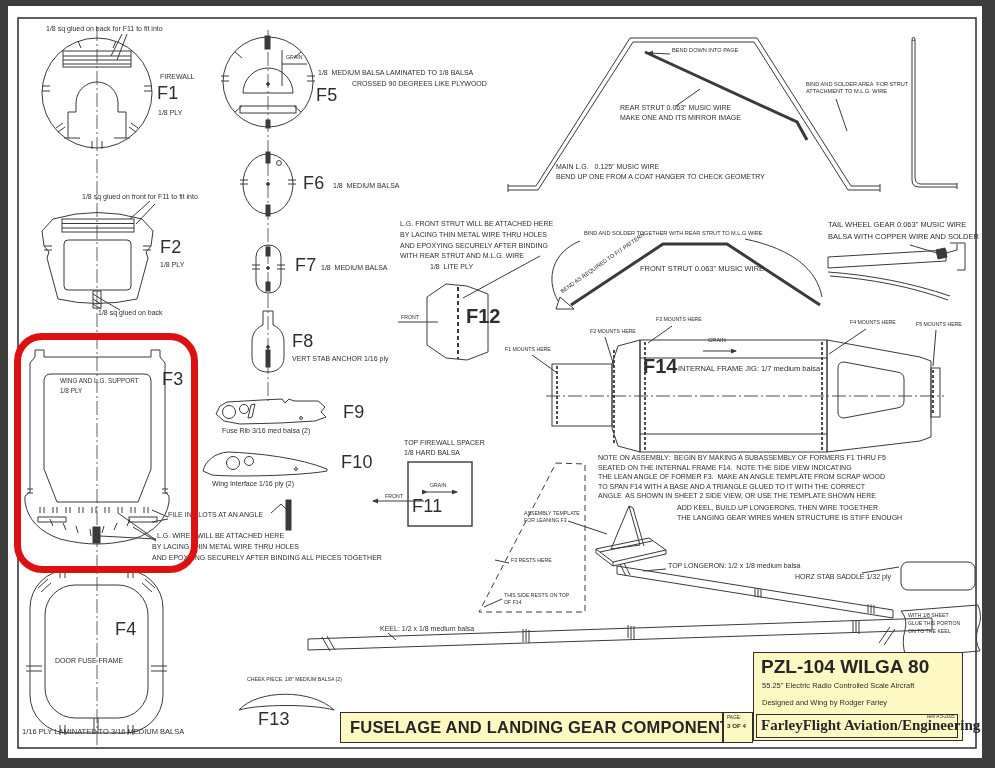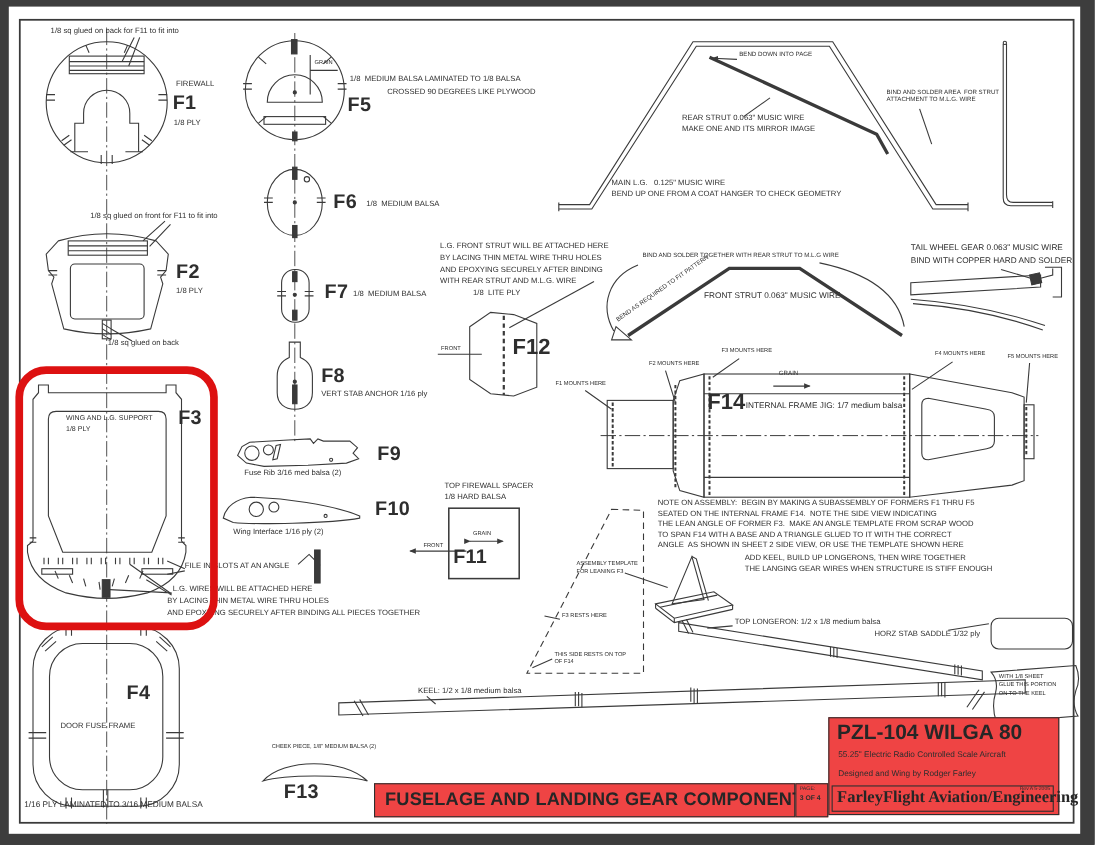--- a/index.html
+++ b/index.html
@@ -3,23 +3,23 @@
 <meta charset="utf-8">
 <style>
   html,body{margin:0;padding:0;background:#3d3d3d;}
   #stage{position:relative;width:995px;height:768px;background:#3d3d3d;overflow:hidden;
          font-family:"Liberation Sans",sans-serif;}
   .page{position:absolute;left:8px;top:6px;width:974px;height:752px;background:#ffffff;}
   svg.art{position:absolute;left:0;top:0;z-index:1;}
   .lb{position:absolute;color:#2e2e2e;white-space:pre;line-height:1.05;z-index:2;}
   .s5{font-size:5.2px;} .s55{font-size:5.6px;} .s6{font-size:6.4px;} .s7{font-size:7px;}
   .s75{font-size:7.5px;}
-  .fid{font-size:18px;font-weight:700;letter-spacing:.3px;}
+  .fid{font-size:18px;font-weight:400;letter-spacing:.3px;}
   .fid-lg{font-size:20px;font-weight:600;}
-  .box{position:absolute;border:1.5px solid #2f2f2f;background:#ef4444;z-index:2;box-sizing:border-box;}
+  .box{position:absolute;border:1.5px solid #2f2f2f;background:#fef9c3;z-index:2;box-sizing:border-box;}
   .hl{position:absolute;left:14px;top:333px;width:170px;height:226px;border:7px solid #dd1111;
       border-radius:28px;z-index:4;pointer-events:none;}
   .rot{transform:rotate(-35deg);transform-origin:left top;}
   .title-text{font-size:16.5px;font-weight:600;color:#262626;letter-spacing:.2px;}
   .model-text{font-size:19px;font-weight:600;color:#262626;}
   .company-text{font-size:15px;font-weight:600;color:#262626;font-family:Liberation Serif, serif;}
 </style>
 </head>
 <body>
 
@@ -309,21 +309,21 @@
 
   <div class="lb s55" style="left:672px;top:48px">BEND DOWN INTO PAGE</div>
   <div class="lb s7" style="left:620px;top:104px">REAR STRUT 0.063" MUSIC WIRE</div>
   <div class="lb s7" style="left:620px;top:114px">MAKE ONE AND ITS MIRROR IMAGE</div>
   <div class="lb s55" style="left:806px;top:82px">BIND AND SOLDER AREA  FOR STRUT</div>
   <div class="lb s55" style="left:806px;top:89px">ATTACHMENT TO M.L.G. WIRE</div>
   <div class="lb s7" style="left:556px;top:163px">MAIN L.G.   0.125" MUSIC WIRE</div>
   <div class="lb s7" style="left:556px;top:173px">BEND UP ONE FROM A COAT HANGER TO CHECK GEOMETRY</div>
 
   <div class="lb s75" style="left:828px;top:221px">TAIL WHEEL GEAR 0.063" MUSIC WIRE</div>
-  <div class="lb s75" style="left:828px;top:233px">BIND WITH COPPER HARD AND SOLDER</div>
+  <div class="lb s75" style="left:828px;top:233px">BALSA WITH COPPER WIRE AND SOLDER</div>
 
   <div class="lb s55" style="left:584px;top:231px">BIND AND SOLDER TOGETHER WITH REAR STRUT TO M.L.G WIRE</div>
   <div class="lb s55 rot" style="left:560px;top:290px">BEND AS REQUIRED TO FIT PATTERN</div>
   <div class="lb s75" style="left:640px;top:265px">FRONT STRUT 0.063" MUSIC WIRE</div>
 
   <div class="lb s5" style="left:505px;top:347px">F1 MOUNTS HERE</div>
   <div class="lb s5" style="left:590px;top:329px">F2 MOUNTS HERE</div>
   <div class="lb s5" style="left:656px;top:317px">F3 MOUNTS HERE</div>
   <div class="lb s5" style="left:850px;top:320px">F4 MOUNTS HERE</div>
   <div class="lb s5" style="left:916px;top:322px">F5 MOUNTS HERE</div>

